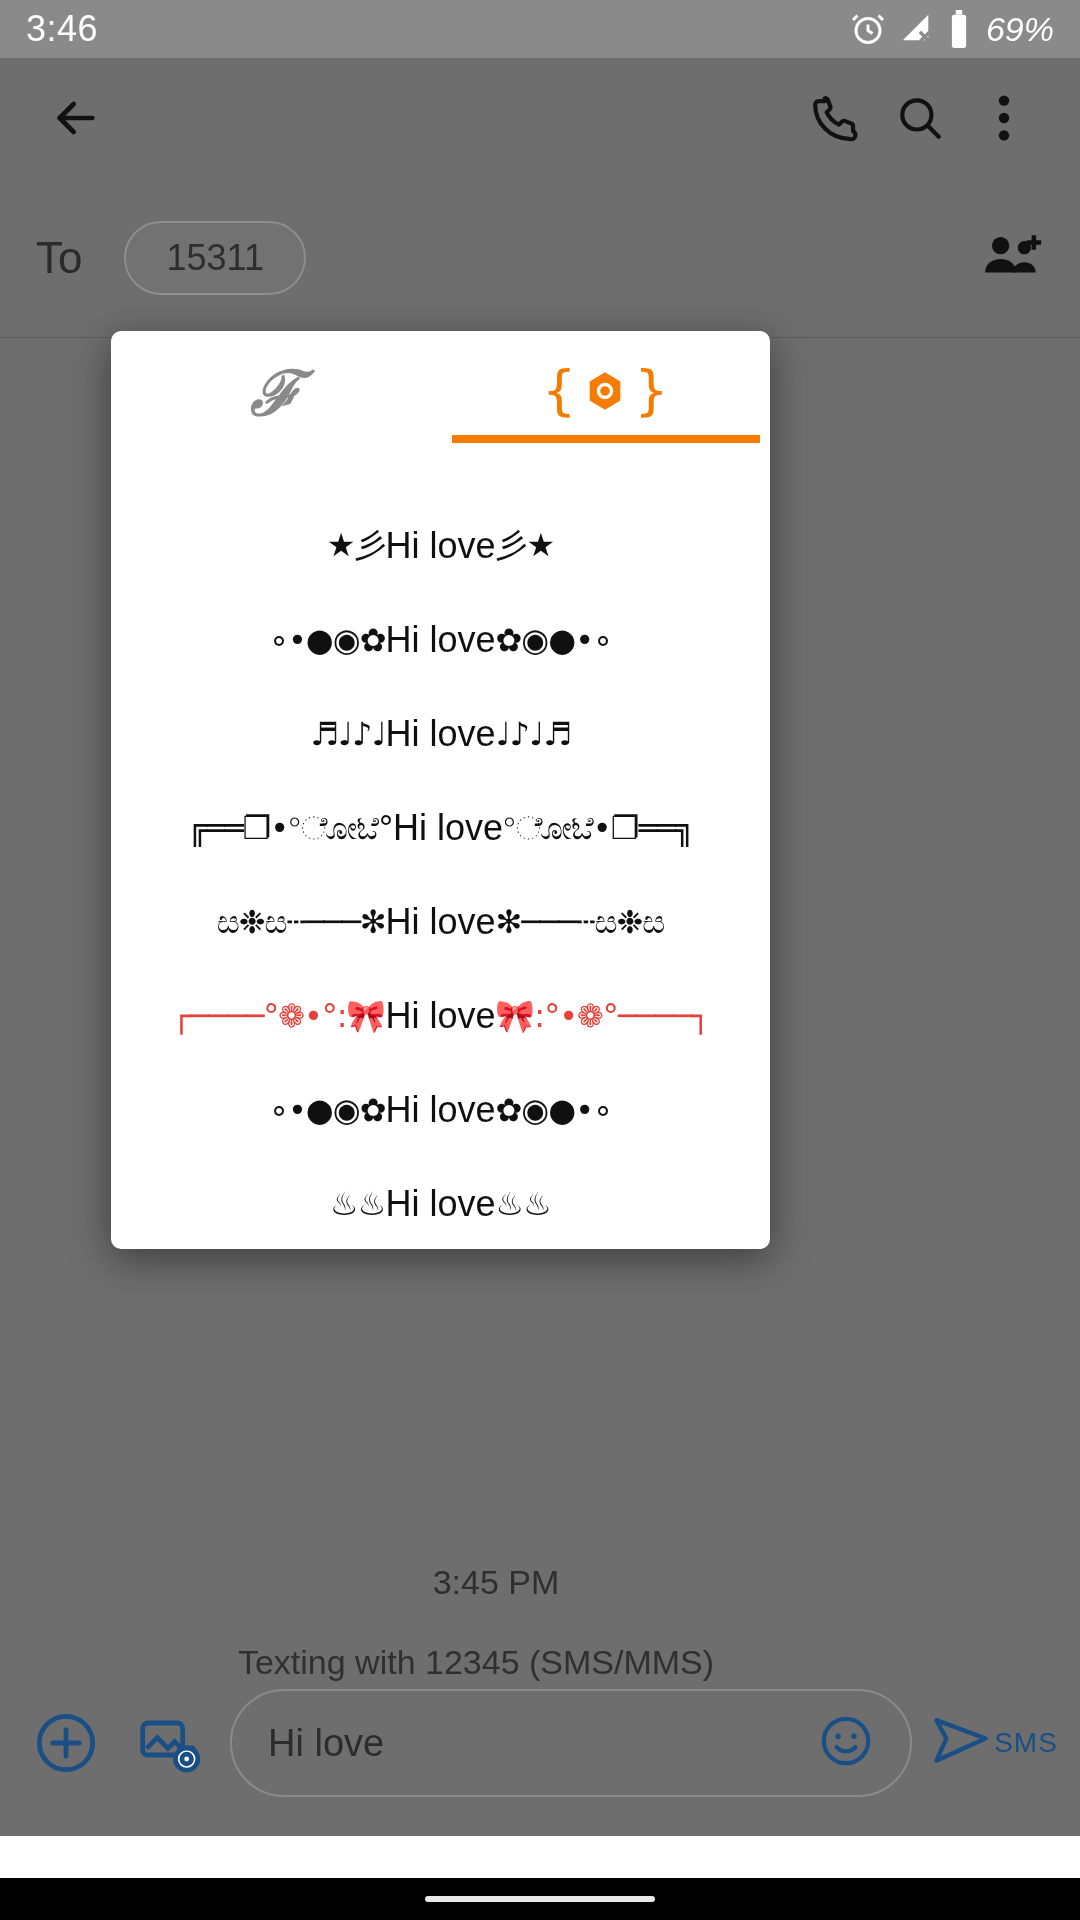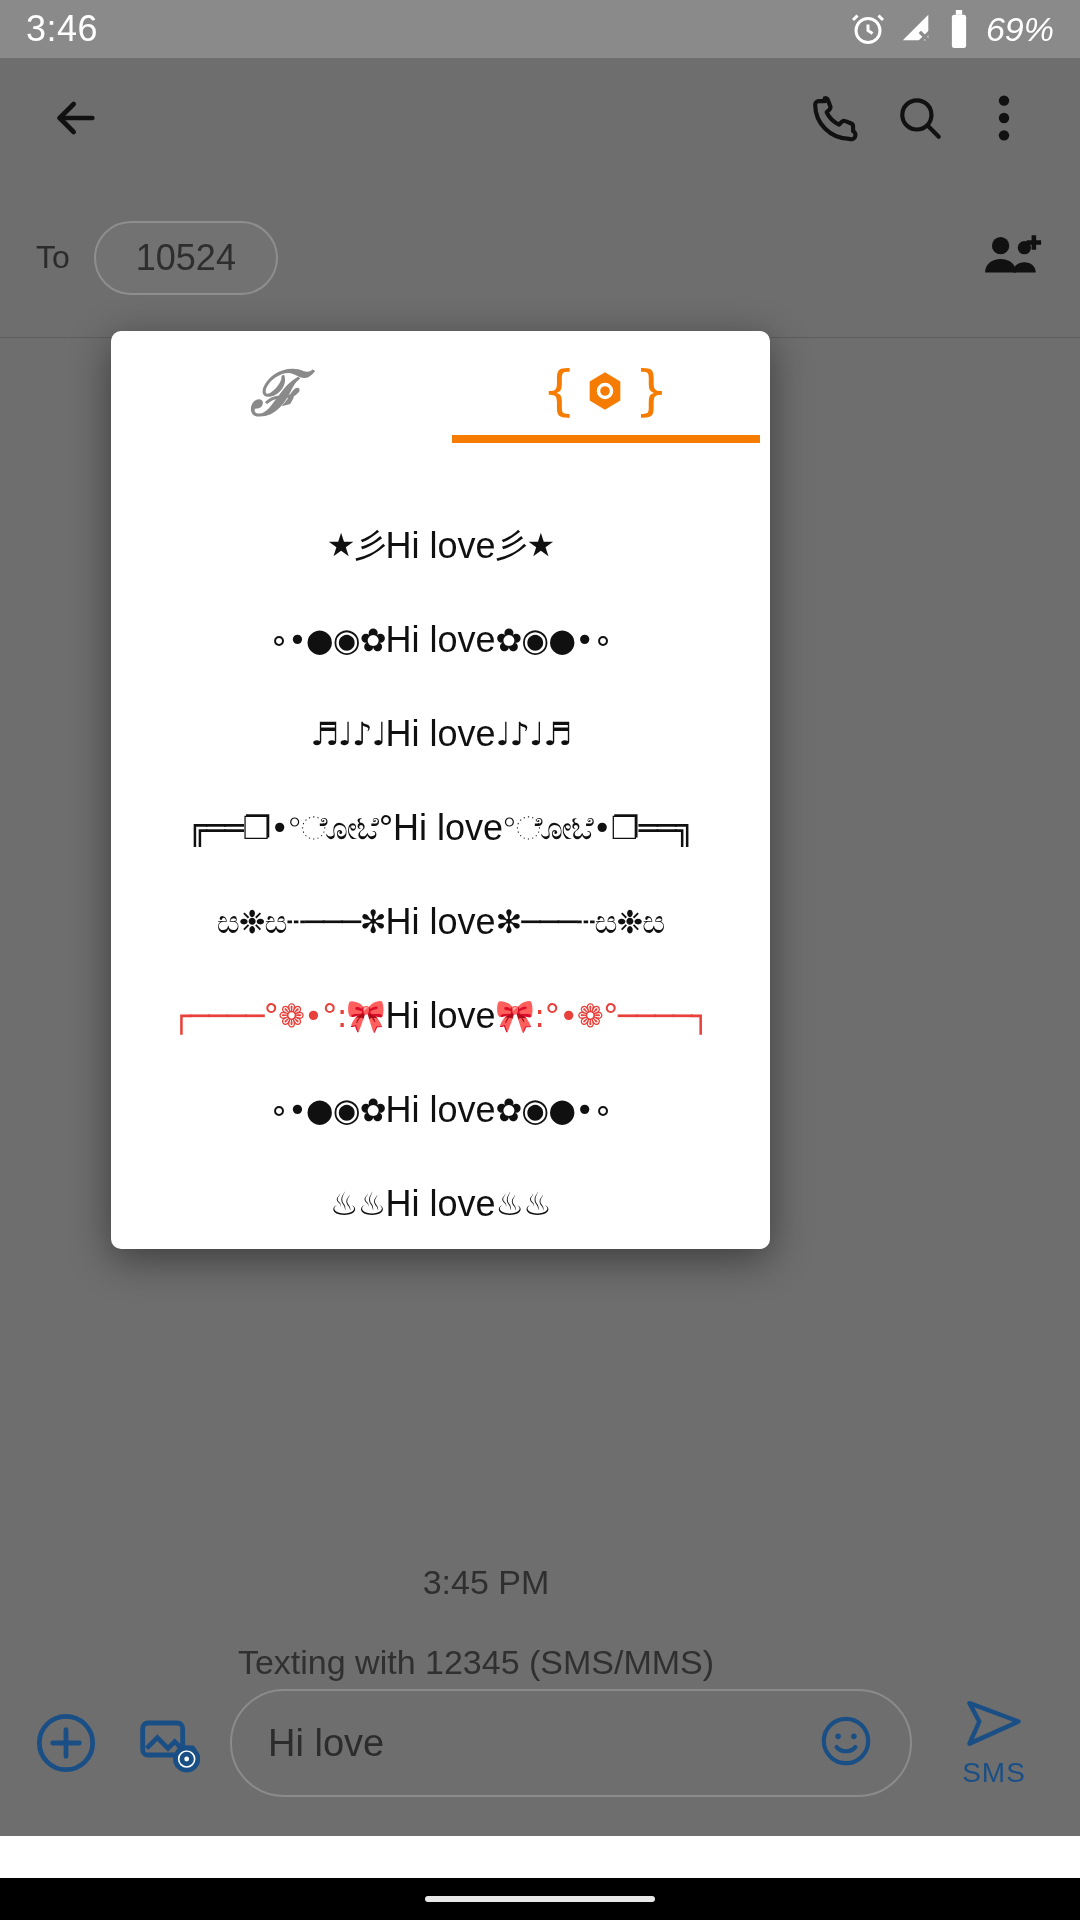--- a/index.html
+++ b/index.html
@@ -31,53 +31,53 @@
   }
   .appbar .spacer{ flex:1; }
   .appbar .ic{ width:84px; height:84px; display:flex; align-items:center; justify-content:center; }
 
   .torow{
     position:absolute; top:178px; left:0; width:1080px; height:160px;
     background:#6e6e6e;
     display:flex; align-items:center; padding:0 36px;
     border-bottom:1px solid #5d5d5d;
   }
-  .to-label{ font-size:32px; color:#2b2b2b; margin-right:24px; }
+  .to-label{ font-size:44px; color:#2b2b2b; margin-right:42px; }
   .chip{
     border:2px solid #8e8e8e; border-radius:48px;
     padding:14px 40px; font-size:36px; color:#2e2e2e;
     background:rgba(255,255,255,0.03);
   }
   .torow .spacer{ flex:1; }
 
   .thread{
     position:absolute; top:338px; left:0; width:1080px; bottom:42px;
     background:#6e6e6e;
   }
   .ts{
     position:absolute; top:1225px; width:972px; text-align:center;
-    font-size:34px; color:#2f2f2f;
+    font-size:34px; color:#2f2f2f;margin-left:10px;
   }
   .sms-note{
     position:absolute; top:1305px; width:952px; text-align:center;
     font-size:34px; color:#303030;
   }
 
   .composer{
     position:absolute; left:0; bottom:60px; width:1080px; height:150px;
     display:flex; align-items:center; padding:0 26px; gap:22px;
   }
   .cbtn{ width:80px; height:80px; display:flex; align-items:center; justify-content:center; flex:0 0 auto; }
   .cfield{
     flex:1; height:108px; border:2px solid #8b8b8b; border-radius:56px;
     display:flex; align-items:center; padding:0 36px; gap:18px;
   }
   .cfield .txt{ flex:1; font-size:38px; color:#2c2c2c; }
   .sendwrap{
-    width:120px; flex:0 0 auto; display:flex; flex-direction:column;
+    width:120px; flex:0 0 auto; display:flex; flex-direction:row;
     align-items:center; justify-content:center; gap:2px;
   }
   .sendwrap .lbl{ font-size:28px; color:#1a4f86; letter-spacing:1px; }
 
   .navbar{
     position:absolute; left:0; bottom:0; width:1080px; height:42px; background:#000;
     display:flex; align-items:center; justify-content:center;
   }
   .navpill{ width:230px; height:6px; border-radius:4px; background:#e8e8e8; }
 
@@ -166,21 +166,21 @@
         <svg width="40" height="52" viewBox="0 0 8 24" fill="#111">
           <circle cx="4" cy="4" r="2.4"></circle>
             <circle cx="4" cy="12" r="2.4"></circle>
             <circle cx="4" cy="20" r="2.4"></circle>
         </svg>
       </div>
     </div>
 
     <div class="torow">
       <div class="to-label">To</div>
-      <div class="chip">10524</div>
+      <div class="chip">15311</div>
       <div class="spacer"></div>
       <div class="ic">
         <svg width="62" height="52" viewBox="0 0 30 24" fill="#111">
           <circle cx="9" cy="7" r="4.2"></circle>
           <path d="M1.5 20c0-4.2 3.4-6.6 7.5-6.6s7.5 2.4 7.5 6.6z"></path>
           <circle cx="20.5" cy="8" r="3.2"></circle>
           <path d="M15 20c0-3.2 2.5-5 5.5-5s5.5 1.8 5.5 5z"></path>
           <path d="M24 2h2.2v2.4H28.6V6.6H26.2V9H24V6.6h-2.4V4.4H24z"></path>
         </svg>
       </div>

